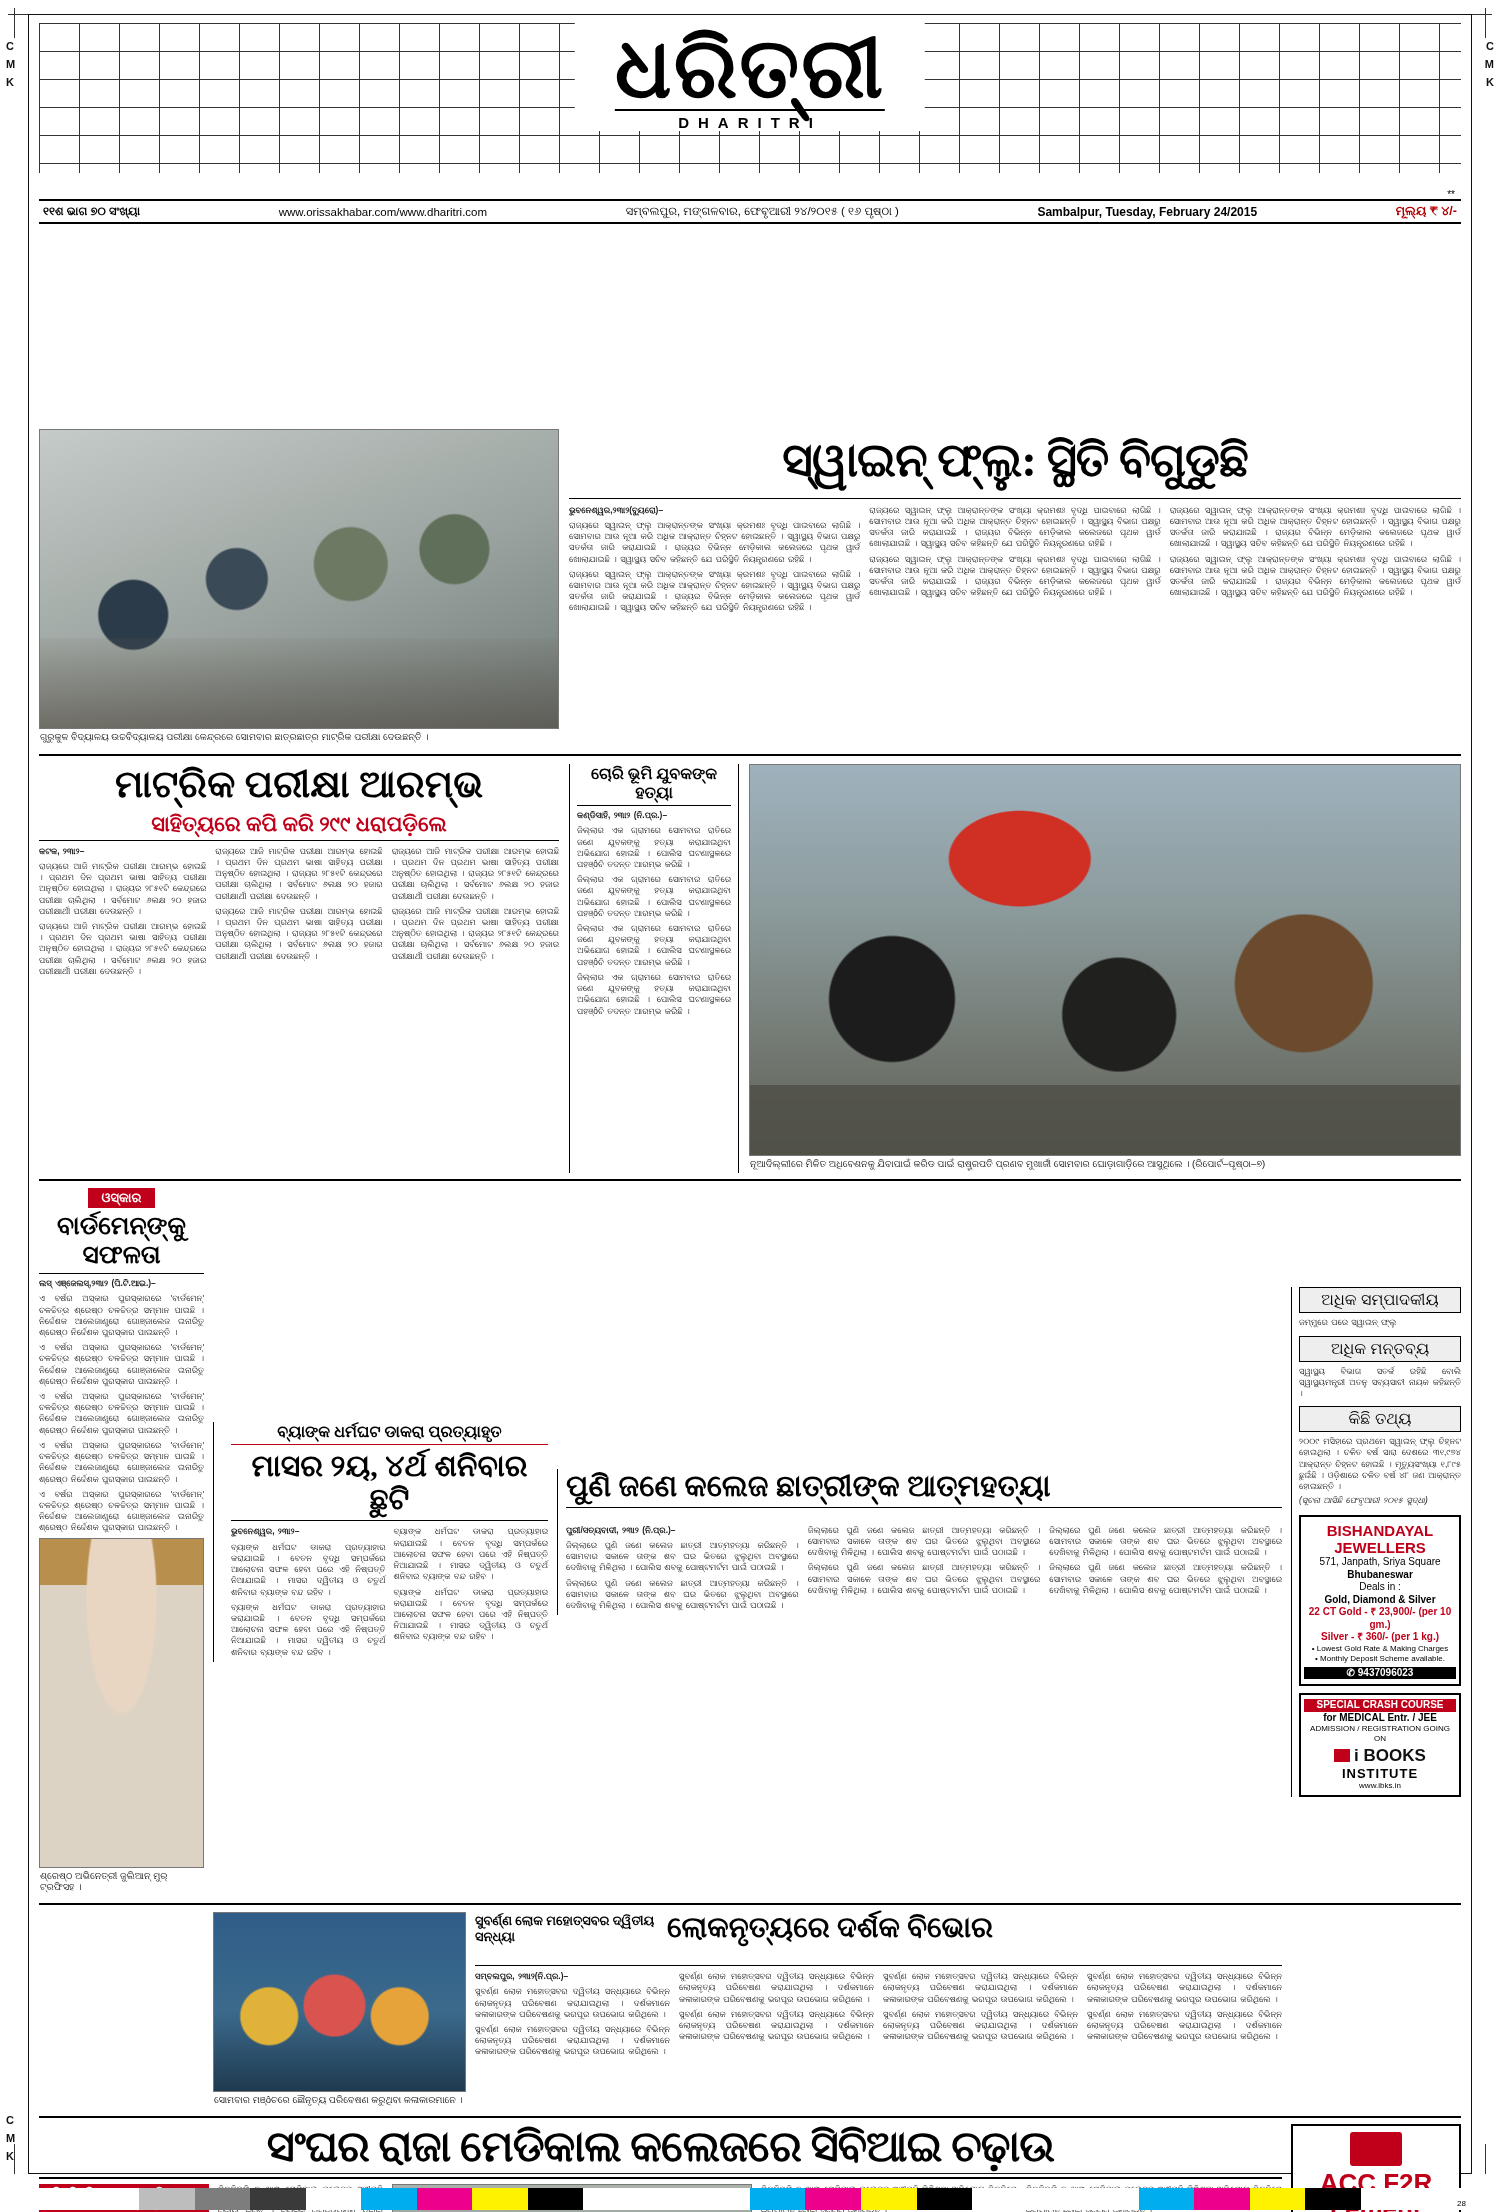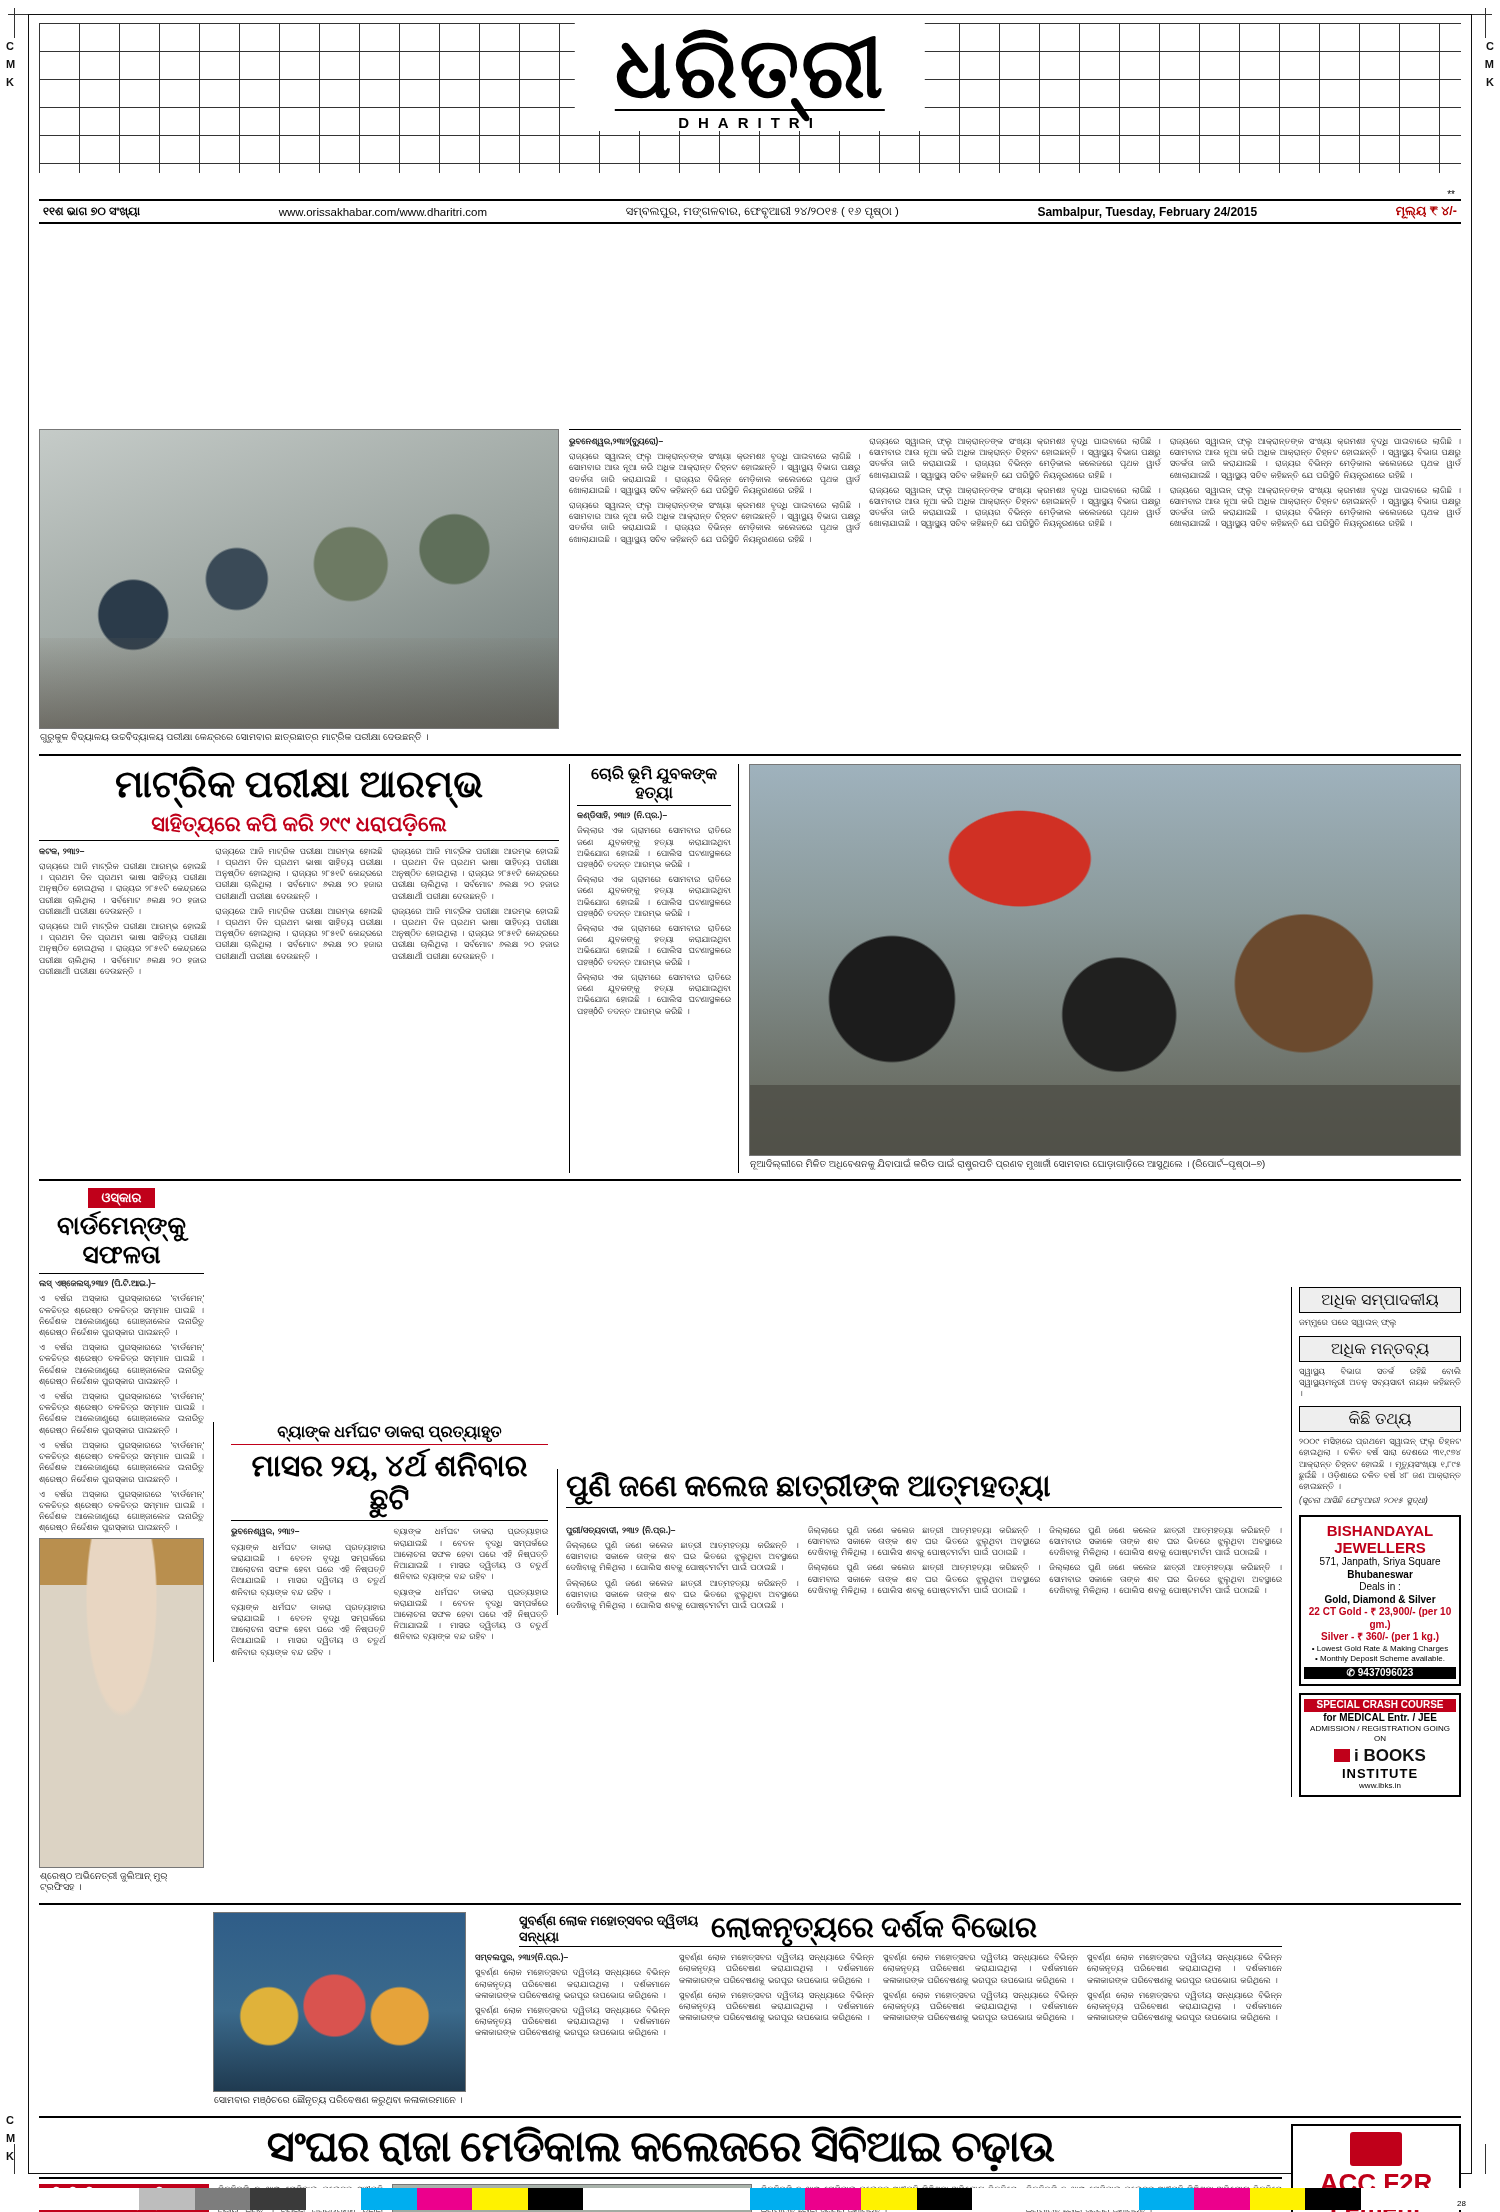--- a/index.html
+++ b/index.html
@@ -180,20 +180,21 @@
                 radial-gradient(circle at 38% 50%, #3a4a57 0 30px, transparent 32px),
                 radial-gradient(circle at 60% 45%, #6d7a63 0 36px, transparent 38px),
                 radial-gradient(circle at 80% 40%, #5f6f5a 0 34px, transparent 36px),
                 linear-gradient(160deg,#c5cbc8 0%,#9aa39f 55%,#6f7a78 100%);"></div>
             <div style="position:absolute;left:0;bottom:0;width:100%;height:90px;background:linear-gradient(180deg,rgba(120,110,95,.1),rgba(80,70,60,.55));"></div>
           </div>
           <div class="cap">ଗୁରୁକୁଳ ବିଦ୍ୟାଳୟ ଉଚ୍ଚବିଦ୍ୟାଳୟ ପରୀକ୍ଷା କେନ୍ଦ୍ରରେ ସୋମବାର ଛାତ୍ରଛାତ୍ର ମାଟ୍ରିକ ପରୀକ୍ଷା ଦେଉଛନ୍ତି ।</div>
         </div>
 
         <div style="flex:1;">
+          <div class="hl-xl" style="margin:6px 0 12px 0;">ସ୍ୱାଇନ୍ ଫ୍ଲୁ: ସ୍ଥିତି ବିଗୁଡୁଛି</div>
           <div class="rule" style="margin-bottom:6px;"></div>
           <div style="display:flex; gap:9px;">
             <div class="txt" style="flex:1;">
               <p><b>ଭୁବନେଶ୍ୱର,୨୩ା୨(ବ୍ୟୁରୋ)–</b></p>
               <p>ରାଜ୍ୟରେ ସ୍ୱାଇନ୍ ଫ୍ଲୁ ଆକ୍ରାନ୍ତଙ୍କ ସଂଖ୍ୟା କ୍ରମଶଃ ବୃଦ୍ଧି ପାଇବାରେ ଲାଗିଛି । ସୋମବାର ଆଉ ନୂଆ କରି ଅଧିକ ଆକ୍ରାନ୍ତ ଚିହ୍ନଟ ହୋଇଛନ୍ତି । ସ୍ୱାସ୍ଥ୍ୟ ବିଭାଗ ପକ୍ଷରୁ ସତର୍କତା ଜାରି କରାଯାଇଛି । ରାଜ୍ୟର ବିଭିନ୍ନ ମେଡ଼ିକାଲ କଲେଜରେ ପୃଥକ ୱାର୍ଡ ଖୋଲାଯାଇଛି । ସ୍ୱାସ୍ଥ୍ୟ ସଚିବ କହିଛନ୍ତି ଯେ ପରିସ୍ଥିତି ନିୟନ୍ତ୍ରଣରେ ରହିଛି ।</p>
               <p>ରାଜ୍ୟରେ ସ୍ୱାଇନ୍ ଫ୍ଲୁ ଆକ୍ରାନ୍ତଙ୍କ ସଂଖ୍ୟା କ୍ରମଶଃ ବୃଦ୍ଧି ପାଇବାରେ ଲାଗିଛି । ସୋମବାର ଆଉ ନୂଆ କରି ଅଧିକ ଆକ୍ରାନ୍ତ ଚିହ୍ନଟ ହୋଇଛନ୍ତି । ସ୍ୱାସ୍ଥ୍ୟ ବିଭାଗ ପକ୍ଷରୁ ସତର୍କତା ଜାରି କରାଯାଇଛି । ରାଜ୍ୟର ବିଭିନ୍ନ ମେଡ଼ିକାଲ କଲେଜରେ ପୃଥକ ୱାର୍ଡ ଖୋଲାଯାଇଛି । ସ୍ୱାସ୍ଥ୍ୟ ସଚିବ କହିଛନ୍ତି ଯେ ପରିସ୍ଥିତି ନିୟନ୍ତ୍ରଣରେ ରହିଛି ।</p>
             </div>
             <div class="txt" style="flex:1;">
               <p>ରାଜ୍ୟରେ ସ୍ୱାଇନ୍ ଫ୍ଲୁ ଆକ୍ରାନ୍ତଙ୍କ ସଂଖ୍ୟା କ୍ରମଶଃ ବୃଦ୍ଧି ପାଇବାରେ ଲାଗିଛି । ସୋମବାର ଆଉ ନୂଆ କରି ଅଧିକ ଆକ୍ରାନ୍ତ ଚିହ୍ନଟ ହୋଇଛନ୍ତି । ସ୍ୱାସ୍ଥ୍ୟ ବିଭାଗ ପକ୍ଷରୁ ସତର୍କତା ଜାରି କରାଯାଇଛି । ରାଜ୍ୟର ବିଭିନ୍ନ ମେଡ଼ିକାଲ କଲେଜରେ ପୃଥକ ୱାର୍ଡ ଖୋଲାଯାଇଛି । ସ୍ୱାସ୍ଥ୍ୟ ସଚିବ କହିଛନ୍ତି ଯେ ପରିସ୍ଥିତି ନିୟନ୍ତ୍ରଣରେ ରହିଛି ।</p>
               <p>ରାଜ୍ୟରେ ସ୍ୱାଇନ୍ ଫ୍ଲୁ ଆକ୍ରାନ୍ତଙ୍କ ସଂଖ୍ୟା କ୍ରମଶଃ ବୃଦ୍ଧି ପାଇବାରେ ଲାଗିଛି । ସୋମବାର ଆଉ ନୂଆ କରି ଅଧିକ ଆକ୍ରାନ୍ତ ଚିହ୍ନଟ ହୋଇଛନ୍ତି । ସ୍ୱାସ୍ଥ୍ୟ ବିଭାଗ ପକ୍ଷରୁ ସତର୍କତା ଜାରି କରାଯାଇଛି । ରାଜ୍ୟର ବିଭିନ୍ନ ମେଡ଼ିକାଲ କଲେଜରେ ପୃଥକ ୱାର୍ଡ ଖୋଲାଯାଇଛି । ସ୍ୱାସ୍ଥ୍ୟ ସଚିବ କହିଛନ୍ତି ଯେ ପରିସ୍ଥିତି ନିୟନ୍ତ୍ରଣରେ ରହିଛି ।</p>
@@ -375,21 +376,21 @@
               background:
                 radial-gradient(circle at 22% 58%, #e0b23a 0 28px, transparent 30px),
                 radial-gradient(circle at 48% 52%, #d9534f 0 30px, transparent 32px),
                 radial-gradient(circle at 74% 58%, #e6a33a 0 28px, transparent 30px),
                 linear-gradient(180deg,#2f5d88 0%,#3b6a8c 55%,#1f3a50 100%);"></div>
           </div>
           <div class="cap">ସୋମବାର ମଞ୍ôଚରେ ଛୌନୃତ୍ୟ ପରିବେଷଣ କରୁଥିବା କଳାକାରମାନେ ।</div>
         </div>
 
         <div style="flex:1;">
-          <div style="display:flex; align-items:flex-end; gap:12px; border-bottom:1px solid #000; padding-bottom:2px;margin-left:44px;">
+          <div style="display:flex; align-items:flex-end; gap:12px; border-bottom:1px solid #000; padding-bottom:21px;">
             <div class="hl-sm" style="font-size:13px; width:180px;">ସୁବର୍ଣ୍ଣ ଲୋକ ମହୋତ୍ସବର ଦ୍ୱିତୀୟ ସନ୍ଧ୍ୟା</div>
             <div class="hl-lg" style="font-size:29px; text-align:left; flex:1;">ଲୋକନୃତ୍ୟରେ ଦର୍ଶକ ବିଭୋର</div>
           </div>
           <div style="display:flex; gap:9px; margin-top:5px;">
             <div class="txt" style="flex:1;">
               <p><b>ସମ୍ବଲପୁର, ୨୩ା୨(ନି.ପ୍ର.)–</b></p>
               <p>ସୁବର୍ଣ୍ଣ ଲୋକ ମହୋତ୍ସବର ଦ୍ୱିତୀୟ ସନ୍ଧ୍ୟାରେ ବିଭିନ୍ନ ଲୋକନୃତ୍ୟ ପରିବେଷଣ କରାଯାଇଥିଲା । ଦର୍ଶକମାନେ କଳାକାରଙ୍କ ପରିବେଷଣକୁ ଭରପୂର ଉପଭୋଗ କରିଥିଲେ ।</p>
               <p>ସୁବର୍ଣ୍ଣ ଲୋକ ମହୋତ୍ସବର ଦ୍ୱିତୀୟ ସନ୍ଧ୍ୟାରେ ବିଭିନ୍ନ ଲୋକନୃତ୍ୟ ପରିବେଷଣ କରାଯାଇଥିଲା । ଦର୍ଶକମାନେ କଳାକାରଙ୍କ ପରିବେଷଣକୁ ଭରପୂର ଉପଭୋଗ କରିଥିଲେ ।</p>
             </div>
             <div class="txt" style="flex:1;">

